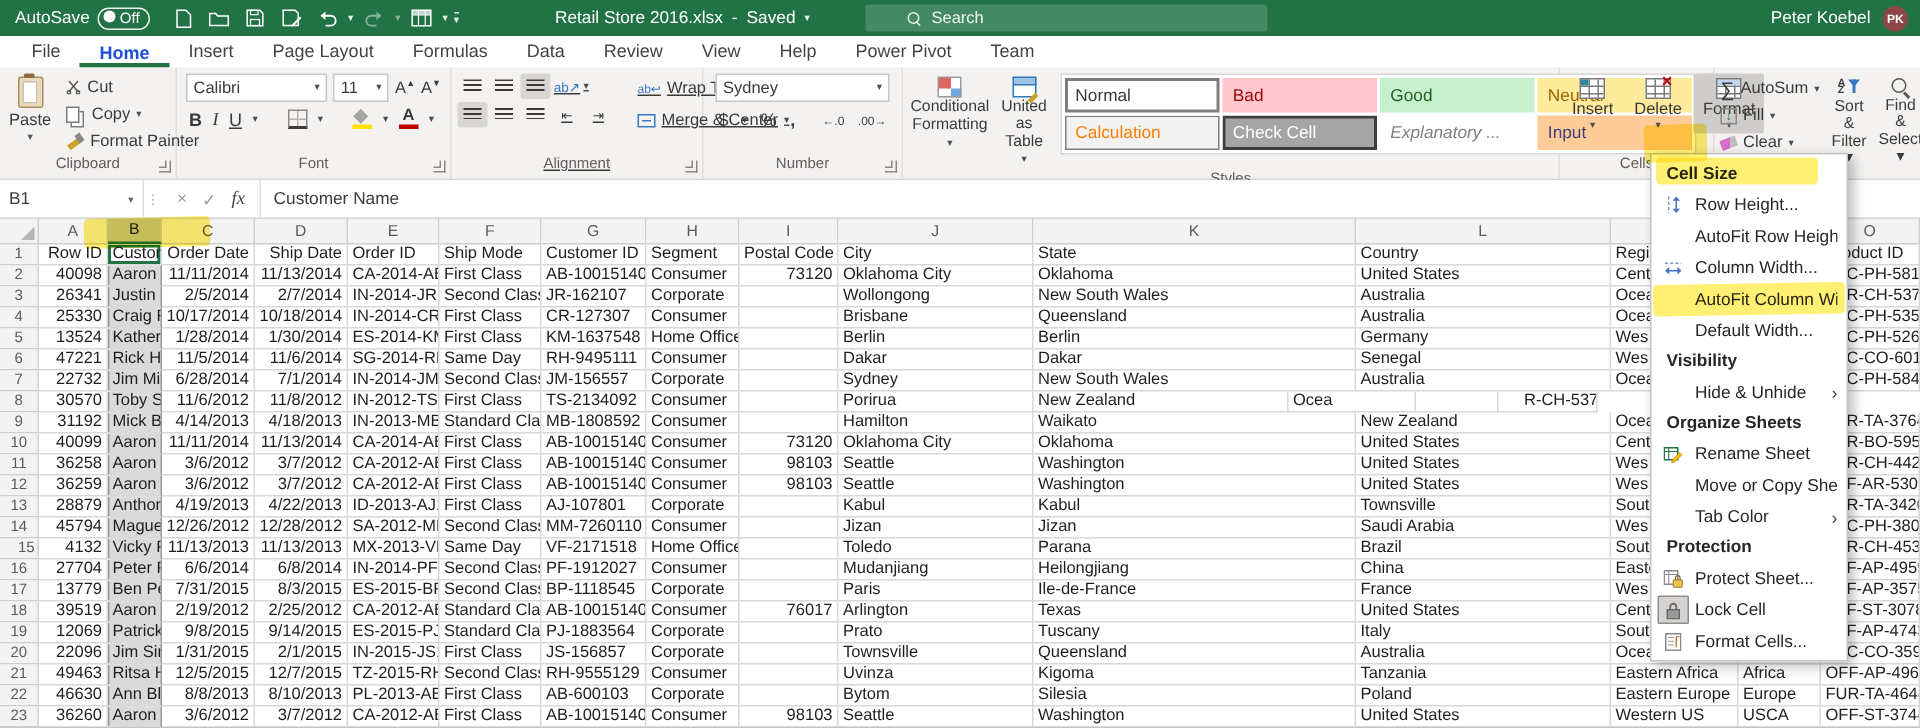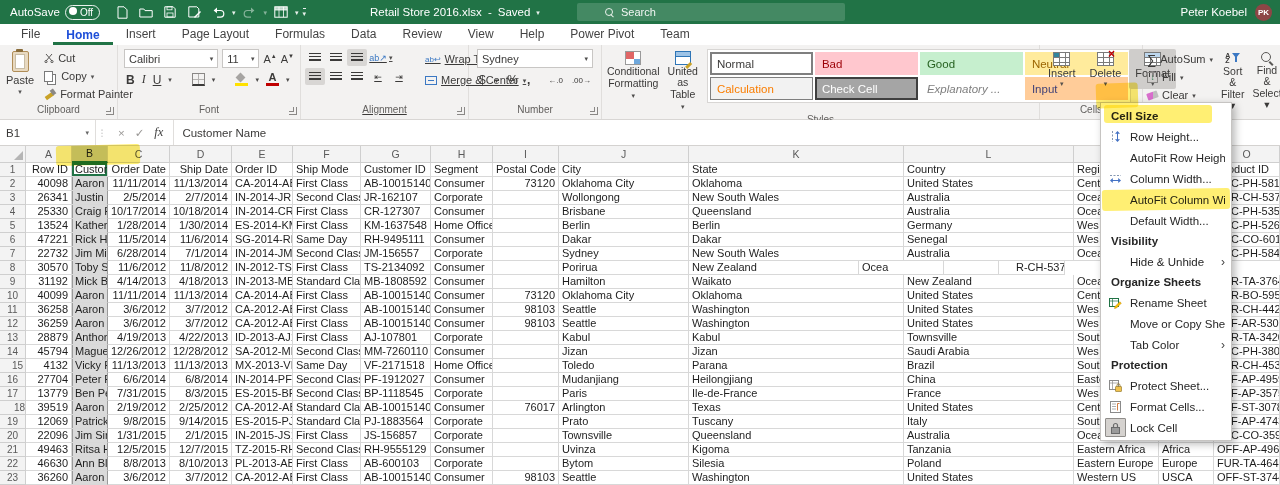--- a/index.html
+++ b/index.html
@@ -834,21 +834,21 @@
         <div class="cell" style="width: 62px;">Corporate</div>
         <div class="cell ar" style="width: 66px;"></div>
         <div class="cell" style="width: 130px;">Paris</div>
         <div class="cell" style="width: 215px;">Ile-de-France</div>
         <div class="cell" style="width: 170px;">France</div>
         <div class="cell" style="width: 85px;">Wes</div>
         <div class="cell" style="width: 55px;"></div>
         <div class="cell o-shift" style="width: 66px;">F-AP-3575</div>
       </div>
       <div class="srow">
-        <div class="cell rnum" style="width: 26px; text-align: right;">18</div>
+        <div class="cell rnum" style="width: 26px;">18</div>
         <div class="cell ar" style="width: 46px;">39519</div>
         <div class="cell c-sel" style="width: 36px;">Aaron Be</div>
         <div class="cell ar" style="width: 62px;">2/19/2012</div>
         <div class="cell ar" style="width: 62px;">2/25/2012</div>
         <div class="cell" style="width: 61px;">CA-2012-AB</div>
         <div class="cell" style="width: 68px;">Standard Class</div>
         <div class="cell" style="width: 70px;">AB-100151402</div>
         <div class="cell" style="width: 62px;">Consumer</div>
         <div class="cell ar" style="width: 66px;">76017</div>
         <div class="cell" style="width: 130px;">Arlington</div>
@@ -1016,38 +1016,38 @@
           <svg width="13" height="12" viewBox="0 0 13 12">
             <rect x=".5" y=".5" width="9" height="9" fill="#fff" stroke="#8a8a8a"></rect>
             <path d="M.5 3h9M3.5 .5v9" stroke="#8a8a8a" stroke-width=".7"></path>
             <rect x="6.5" y="6.5" width="6" height="5" rx=".5" fill="#f0c24e" stroke="#8a6d1f" stroke-width=".6"></rect>
             <path d="M8 6.5V5.3a1.5 1.5 0 0 1 3 0v1.2" fill="none" stroke="#8a6d1f" stroke-width=".8"></path>
           </svg>
         </span>
         <span class="mlabel">Protect Sheet...</span>
       </div>
       <div class="mitem">
+        <span class="micon pressed">
+          <svg width="11" height="12" viewBox="0 0 11 12">
+            <rect x="1.5" y="5.5" width="8" height="6" fill="#9a9a9a" stroke="#6a6a6a"></rect>
+            <path d="M3.5 5.5V3.5a2 2 0 0 1 4 0v2" fill="none" stroke="#6a6a6a" stroke-width="1.2"></path>
+          </svg>
+        </span>
+        <span class="mlabel">Lock Cell</span>
+      </div>
+      <div class="mitem">
         <span class="micon">
           <svg width="11" height="12" viewBox="0 0 11 12">
             <rect x=".5" y=".5" width="10" height="11" fill="#fff" stroke="#8a8a8a"></rect>
             <path d="M2 3h4M2 5.5h4M2 8h4" stroke="#9a9a9a" stroke-width=".8"></path>
             <path d="M7.5 2.5v7M7.5 2.5h2" stroke="#c55a11" stroke-width=".8"></path>
           </svg>
         </span>
         <span class="mlabel">Format Cells...</span>
       </div>
-      <div class="mitem">
-        <span class="micon pressed">
-          <svg width="11" height="12" viewBox="0 0 11 12">
-            <rect x="1.5" y="5.5" width="8" height="6" fill="#9a9a9a" stroke="#6a6a6a"></rect>
-            <path d="M3.5 5.5V3.5a2 2 0 0 1 4 0v2" fill="none" stroke="#6a6a6a" stroke-width="1.2"></path>
-          </svg>
-        </span>
-        <span class="mlabel">Lock Cell</span>
-      </div>
     </div>
 
   <div class="hl-mark" style="left:1096px;top:83px;width:42px;height:25px;transform:rotate(-2deg);"></div>
   <div class="hl-mark" style="left:1104px;top:105px;width:108px;height:18px;"></div>
   <div class="hl-mark" style="left:1102px;top:189px;width:128px;height:21px;transform:rotate(-1deg);"></div>
   <div class="hl-mark" style="left:56px;top:145px;width:84px;height:20px;transform:rotate(-1.5deg);"></div>
 
 </div>
 
 </body></html>

